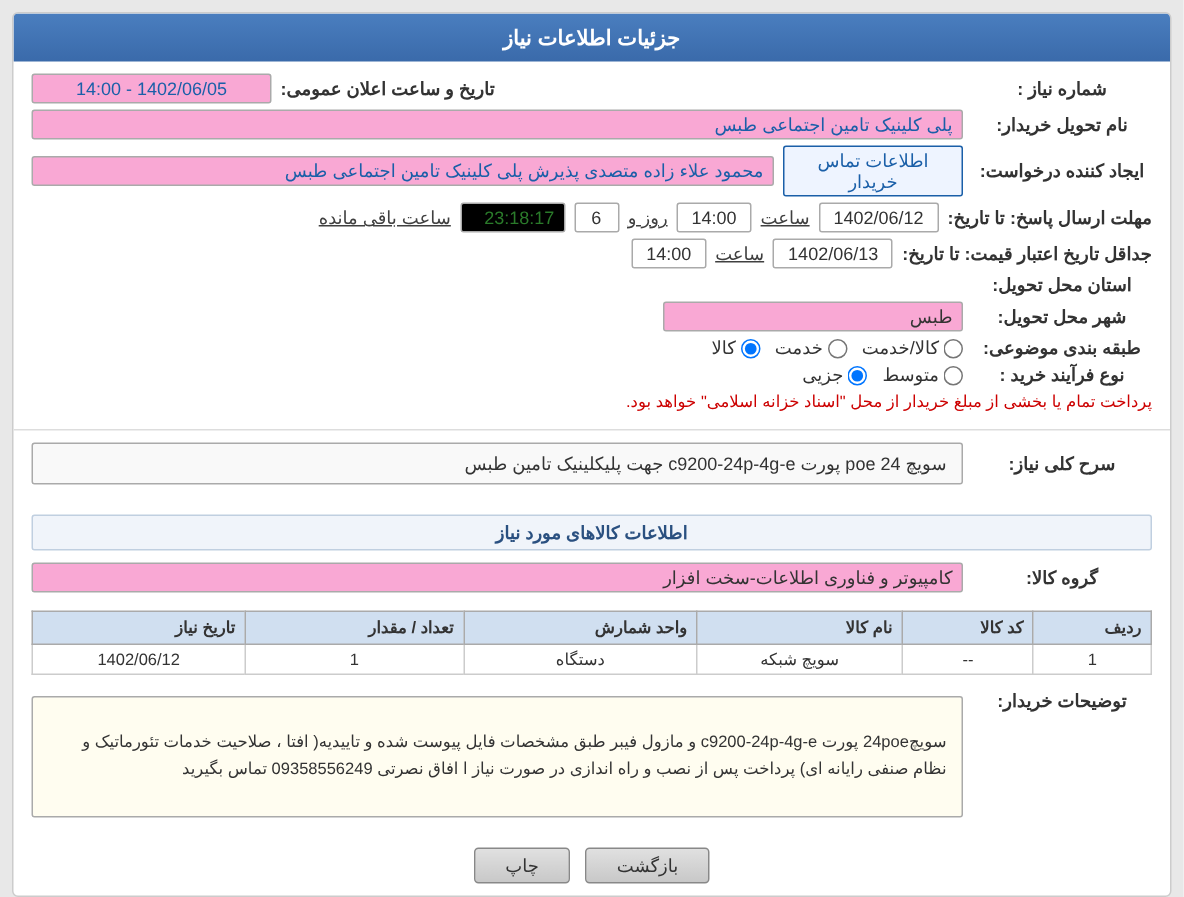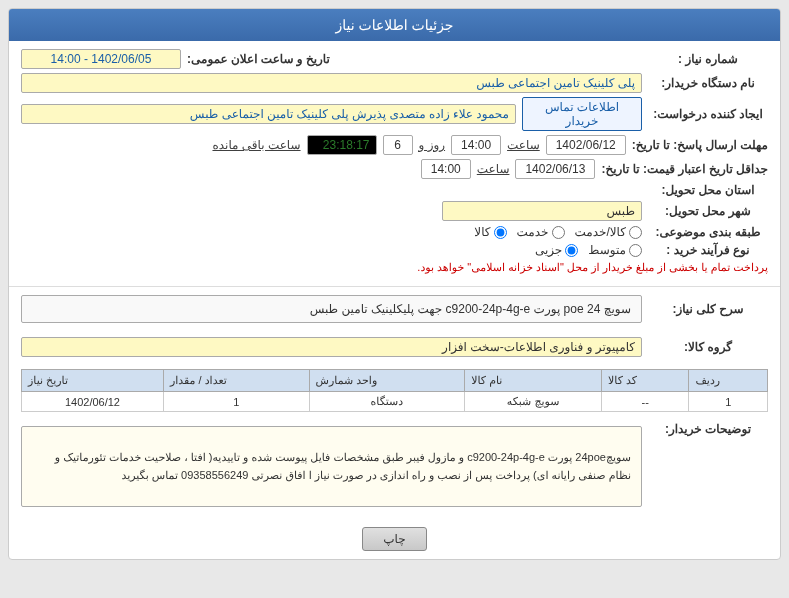--- a/index.html
+++ b/index.html
@@ -21,42 +21,42 @@
       border: 1px solid #ccc;
       border-radius: 4px;
       overflow: hidden;
     }
     .card-header {
       background: linear-gradient(to bottom, #4a7ebf, #3a6aaa);
       color: #fff;
       text-align: center;
       padding: 8px 12px;
       font-size: 14px;
-      font-weight: normal;
+      font-weight: bold;
     }
     .info-section {
       padding: 8px 12px;
       border-bottom: 1px solid #ddd;
     }
     .info-row {
       display: flex;
       align-items: center;
       margin-bottom: 4px;
       gap: 6px;
     }
     .label {
       color: #333;
       font-weight: bold;
       white-space: nowrap;
       min-width: 120px;
       text-align: center;
     }
     .value-box {
       border: 1px solid #aaa;
-      background: #fef9c3;
+      background: #f9a8d4;
       padding: 2px 6px;
       border-radius: 2px;
       min-height: 20px;
       flex: 1;
       text-align: right;
     }
     .value-box.blue-text {
       color: #1a5fa8;
     }
     .value-box.blue-link {
@@ -117,22 +117,22 @@
     }
     table {
       width: 100%;
       border-collapse: collapse;
       font-size: 11px;
     }
     table th {
       background: #d0dff0;
       border: 1px solid #aaa;
       padding: 4px 6px;
-      text-align: left;
-      font-weight: normal;
+      text-align: right;
+      font-weight: bold;
     }
     table td {
       border: 1px solid #ccc;
       padding: 3px 6px;
       text-align: center;
     }
     table tr:nth-child(even) td {
       background: #f5f8ff;
     }
     .note-box {
@@ -187,21 +187,21 @@
     <div class="info-section">
 
       <div class="info-row">
         <span class="label">شماره نیاز :</span>
         <span style="flex:1;"></span>
         <span class="label" style="min-width:auto;">تاریخ و ساعت اعلان عمومی:</span>
         <div class="value-box" style="max-width:160px; text-align:center; color:#1a5fa8;">1402/06/05 - 14:00</div>
       </div>
 
       <div class="info-row">
-        <span class="label">نام دستگاه خریدار:</span>
+        <span class="label">نام تحویل خریدار:</span>
         <div class="value-box blue-text">پلی کلینیک تامین اجتماعی طبس</div>
       </div>
 
       <div class="info-row">
         <span class="label">ایجاد کننده درخواست:</span>
         <div class="value-box blue-link" style="max-width:120px; text-align:center;">اطلاعات تماس خریدار</div>
         <div class="value-box blue-text" style="flex:2;">محمود علاء زاده  متصدی پذیرش پلی کلینیک تامین اجتماعی طبس</div>
       </div>
 
       <div class="info-row">
@@ -269,20 +269,23 @@
 
     </div>
 
     <div style="padding: 4px 12px;">
       <div class="info-row">
         <span class="label">سرح کلی نیاز:</span>
         <div class="serh-box" style="flex:1;">سویچ 24 poe پورت c9200-24p-4g-e جهت پلیکلینیک تامین طبس</div>
       </div>
     </div>
 
+    <div style="padding: 2px 12px;">
+      <div class="section-title">اطلاعات کالاهای مورد نیاز</div>
+    </div>
 
     <div style="padding: 2px 12px;">
       <div class="info-row">
         <span class="label">گروه کالا:</span>
         <div class="value-box">کامپیوتر و فناوری اطلاعات-سخت افزار</div>
       </div>
     </div>
 
     <div class="table-section">
       <table>
@@ -310,17 +313,18 @@
     </div>
 
     <div style="padding: 4px 12px;">
       <div class="info-row" style="align-items: flex-start;">
         <span class="label">توضیحات خریدار:</span>
         <div class="note-box" style="flex:1;">سویچ24poe پورت c9200-24p-4g-e و مازول فیبر طبق مشخصات فایل پیوست شده و تاییدیه( افتا ، صلاحیت خدمات تئورماتیک و نظام صنفی رایانه ای) پرداخت پس از نصب و راه اندازی در صورت نیاز ا افاق نصرتی 09358556249 تماس بگیرید</div>
       </div>
     </div>
 
     <div class="bottom-buttons">
+      <button class="btn btn-back">بازگشت</button>
       <button class="btn btn-print">چاپ</button>
     </div>
 
   </div>
 </div>
 
 </body></html>

